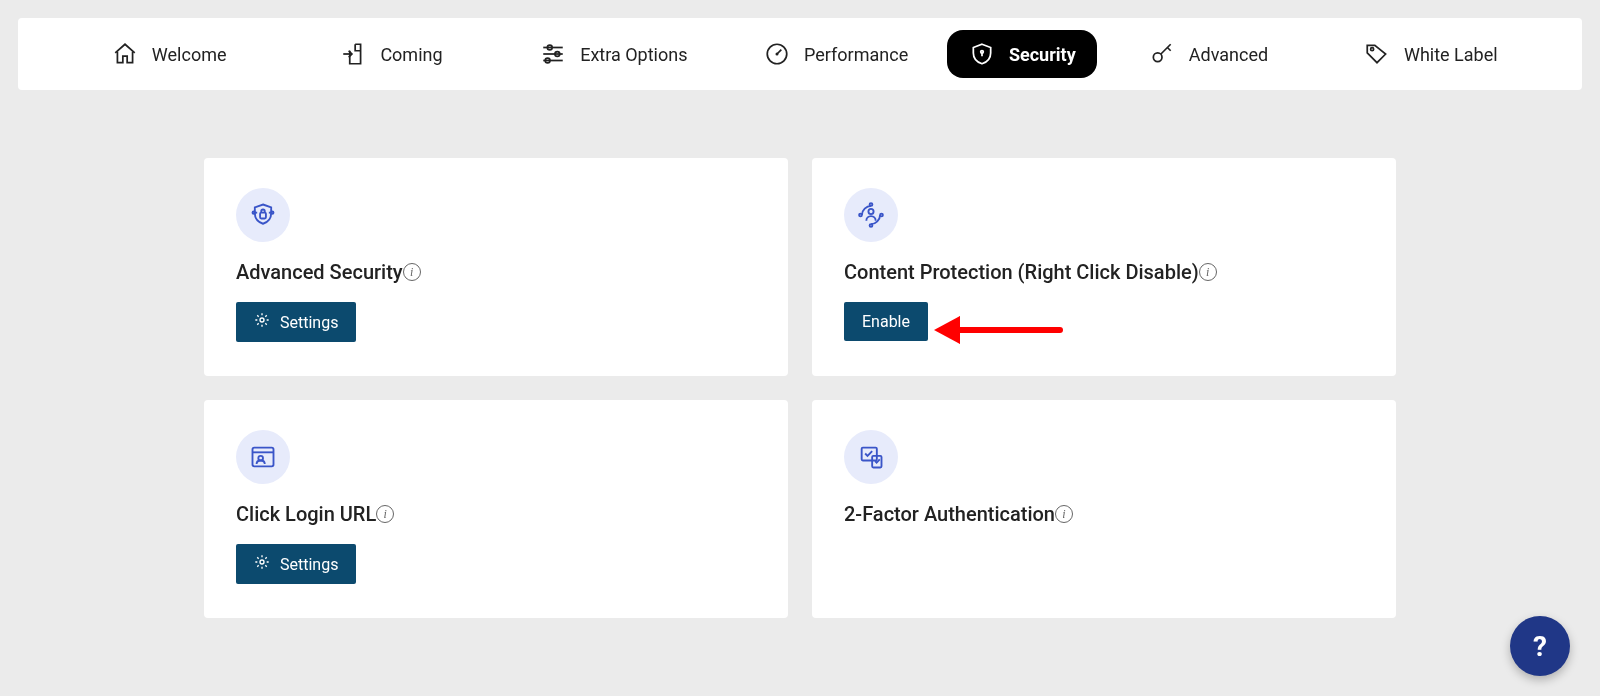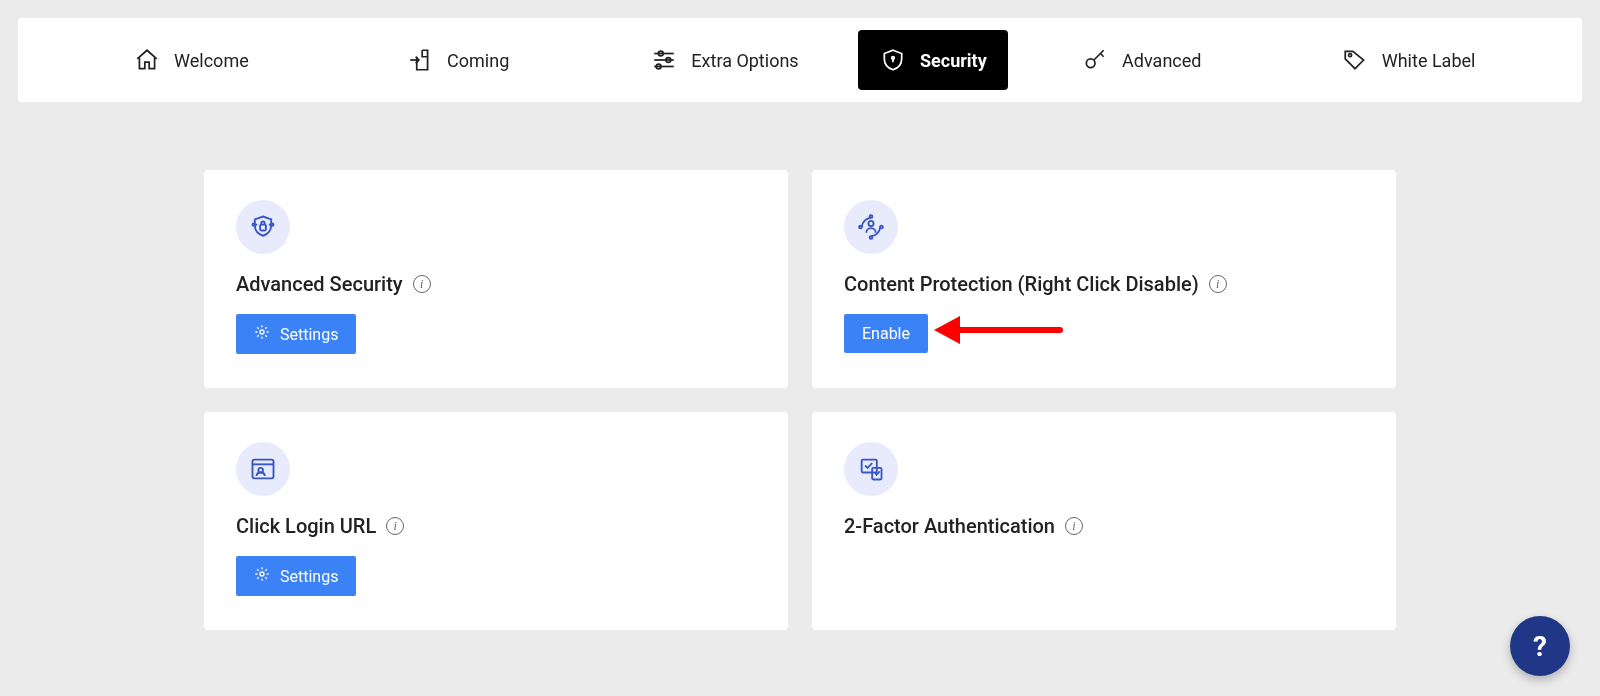--- a/index.html
+++ b/index.html
@@ -4,39 +4,39 @@
 <style>
   * { box-sizing: border-box; margin: 0; padding: 0; font-family: -apple-system, BlinkMacSystemFont, "Segoe UI", Roboto, "Helvetica Neue", Arial, sans-serif; }
   body { background: #ebebeb; width: 1600px; height: 696px; overflow: hidden; position: relative; }
 
   .nav {
     background: #fff;
     margin: 18px;
     border-radius: 4px;
     display: flex;
     align-items: stretch;
-    height: 84px;
+    height: 72px;
     padding: 0 40px;
   }
   .nav-item {
     flex: 1;
     display: flex;
     align-items: center;
     justify-content: center;
     gap: 14px;
     font-size: 18px;
     color: #222;
     cursor: pointer;
     user-select: none;
   }
   .nav-item.active {
     background: #000;
     color: #fff;
     font-weight: 700;
-    border-radius: 4px;
+    border-radius: 16px;
     margin: 12px 0;
     flex: 0 0 150px;
   }
   .nav-item.active svg { stroke: #fff; fill: none; }
   .nav-icon { display: inline-flex; }
   .nav-icon svg { width: 26px; height: 26px; stroke: #222; fill: none; stroke-width: 1.6; }
 
   .cards {
     display: grid;
     grid-template-columns: 1fr 1fr;
@@ -48,30 +48,30 @@
     border-radius: 4px;
     padding: 30px 32px 34px 32px;
   }
   .card-icon {
     width: 54px; height: 54px; border-radius: 50%;
     background: #e7ebfb;
     display: flex; align-items: center; justify-content: center;
     margin-bottom: 18px;
   }
   .card-icon svg { width: 28px; height: 28px; stroke: #3a55c8; fill: none; stroke-width: 1.6; }
-  .card-title-row { display: flex; align-items: center; gap: 10px; margin-bottom: 18px; }
+  .card-title-row { display: flex; align-items: center; margin-bottom: 18px; }
   .card-title { font-size: 20px; color: #222; font-weight: 500; }
   .info-icon {
     width: 18px; height: 18px; border: 1.4px solid #666; border-radius: 50%;
     display: inline-flex; align-items: center; justify-content: center;
     font-size: 12px; line-height: 1; color: #666; font-style: italic; font-family: Georgia, serif;
     cursor: help;
   }
   .btn {
-    background: #3b82f6;
+    background: #0c4a6e;
     color: #fff;
     border: none;
     padding: 10px 18px;
     font-size: 16px;
     border-radius: 2px;
     cursor: pointer;
     display: inline-flex;
     align-items: center;
     gap: 10px;
   }
@@ -129,20 +129,30 @@
           <line x1="3" y1="6" x2="21" y2="6"></line>
           <circle cx="9" cy="6" r="2.2"></circle>
           <line x1="3" y1="12" x2="21" y2="12"></line>
           <circle cx="16" cy="12" r="2.2"></circle>
           <line x1="3" y1="18" x2="21" y2="18"></line>
           <circle cx="7" cy="18" r="2.2"></circle>
         </svg>
     </span>
     <span>Extra Options</span>
   </div>
+  <div class="nav-item">
+    <span class="nav-icon">
+      <svg viewBox="0 0 24 24">
+          <circle cx="12" cy="12" r="9"></circle>
+          <path d="M12 12 16 8"></path>
+          <circle cx="12" cy="12" r="1.4" fill="#222" stroke="none"></circle>
+        </svg>
+    </span>
+    <span>Performance</span>
+  </div>
   <div class="nav-item active">
     <span class="nav-icon">
       <svg viewBox="0 0 24 24">
           <path d="M12 3l8 3v5c0 5-3.5 8.5-8 10-4.5-1.5-8-5-8-10V6l8-3z"></path>
           <circle cx="12" cy="10" r="1.2"></circle>
           <line x1="12" y1="11" x2="12" y2="14"></line>
         </svg>
     </span>
     <span>Security</span>
   </div>

